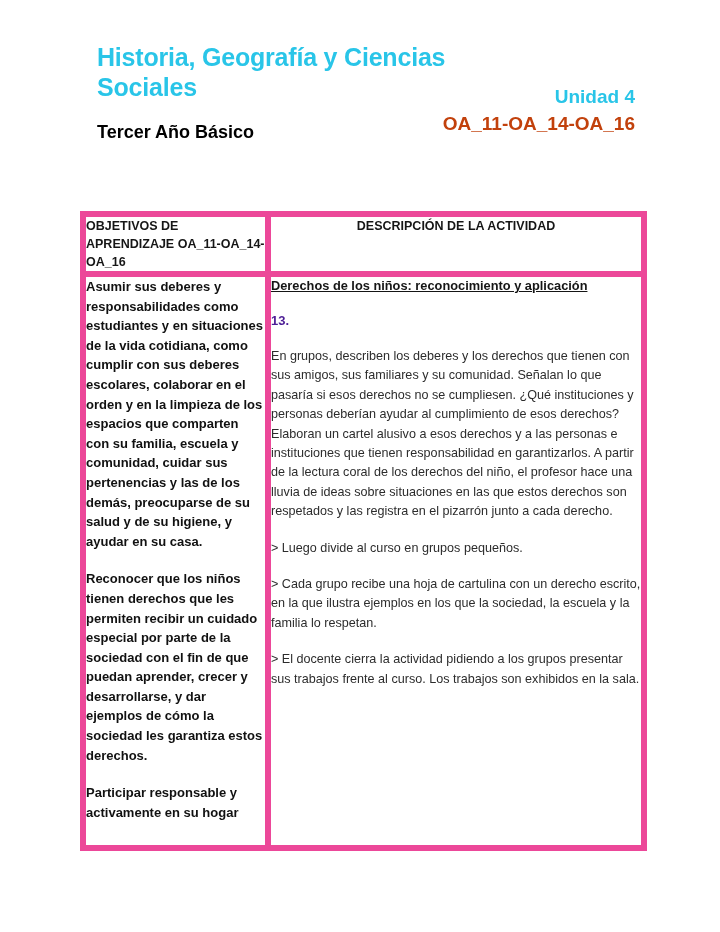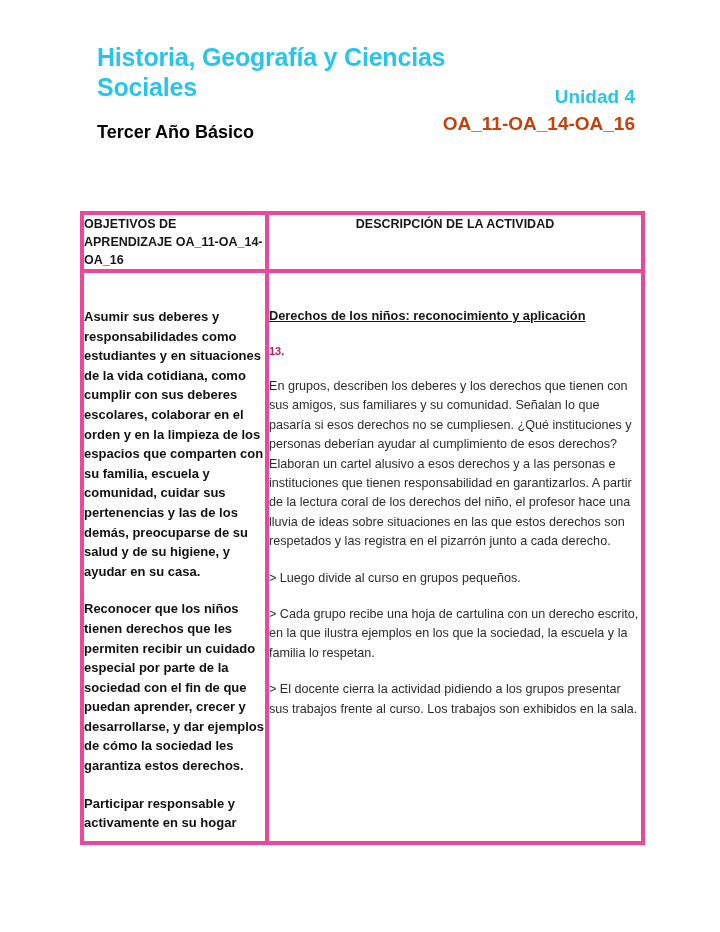--- a/index.html
+++ b/index.html
@@ -107,21 +107,21 @@
     left: 80px;
     top: 211px;
     width: 561px;
     border-collapse: collapse;
     table-layout: fixed;
     border: 1px solid #2b2b2b;
   }
 
   .activities-table td,
   .activities-table th {
-    border: 4px solid #ec4899;
+    border: 6px solid #ec4899;
     vertical-align: top;
     padding: 0;
   }
 
   .col-objectives { width: 185px; }
   .col-description { width: 376px; }
 
   .th-objectives {
     text-align: left;
     padding: 8px 10px 10px 8px;
@@ -172,35 +172,34 @@
     font-weight: bold;
     color: #151515;
     font-size: 12.8px;
     line-height: 18px;
     text-decoration: underline;
   }
 
   .desc-number {
     margin: 0 0 17px 0;
     font-weight: bold;
-    color: #be185d;
-    font-size: 11px;
+    color: #4c1d95;
+    font-size: 13px;
     line-height: 18px;
   }
 
   .desc-para {
     margin: 0 0 17px 0;
   }
   .desc-para:last-child {
     margin-bottom: 0;
   }
 
   .clip-cell {
     max-height: 100%;
-    margin-top: 34px;
   }
 </style>
 </head>
 <body>
 
 <div class="page">
 
   <div class="doc-header">
     <div class="header-grid">
       <div class="subject-title">Historia, Geografía y Ciencias Sociales</div>

